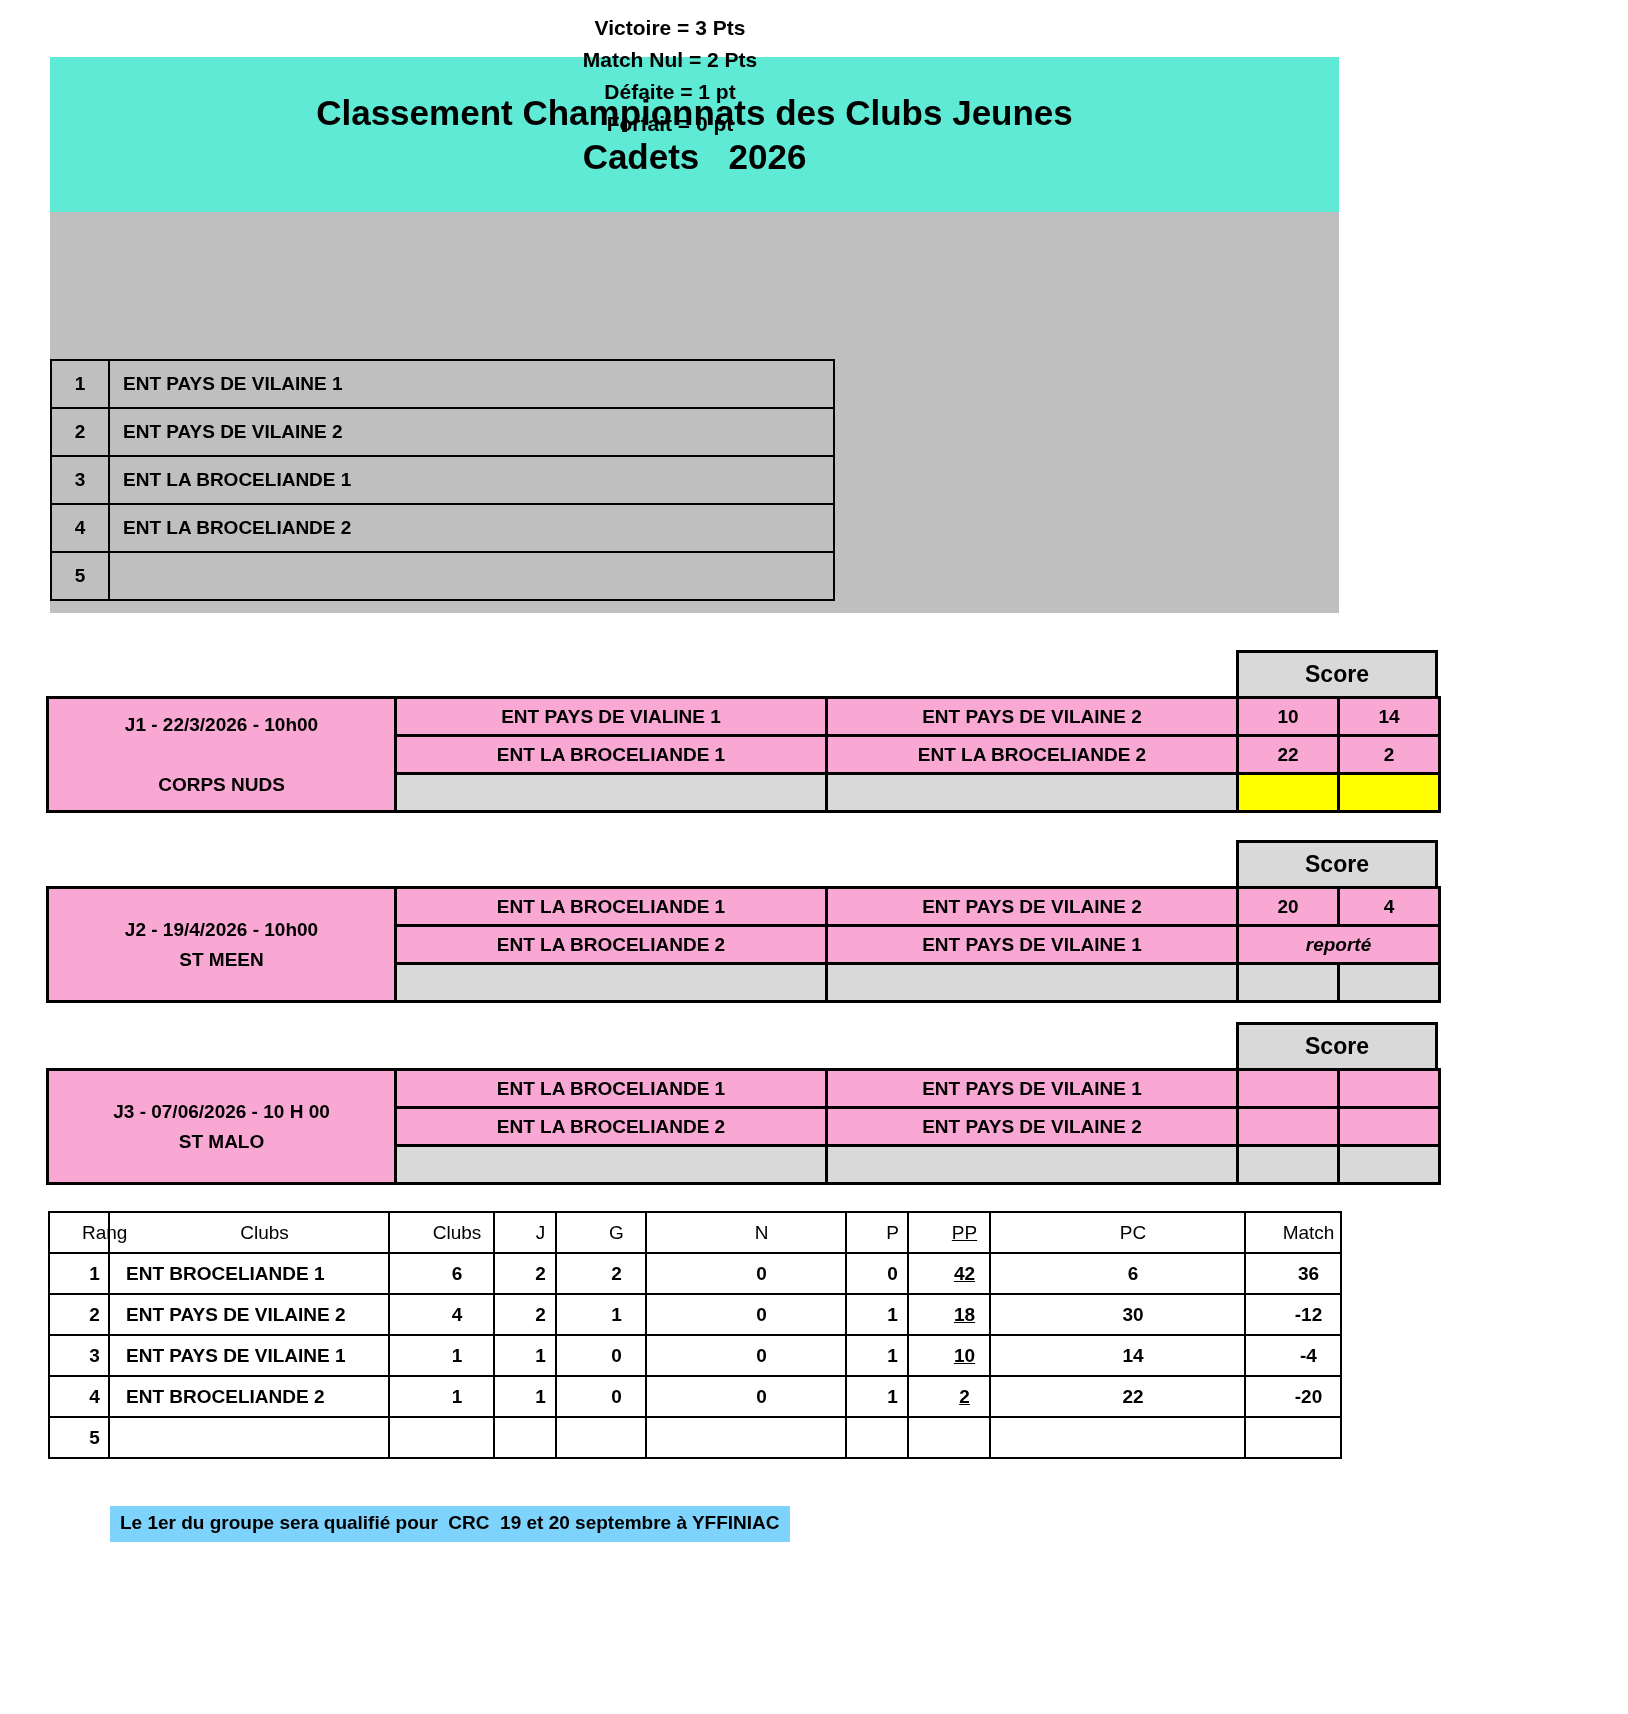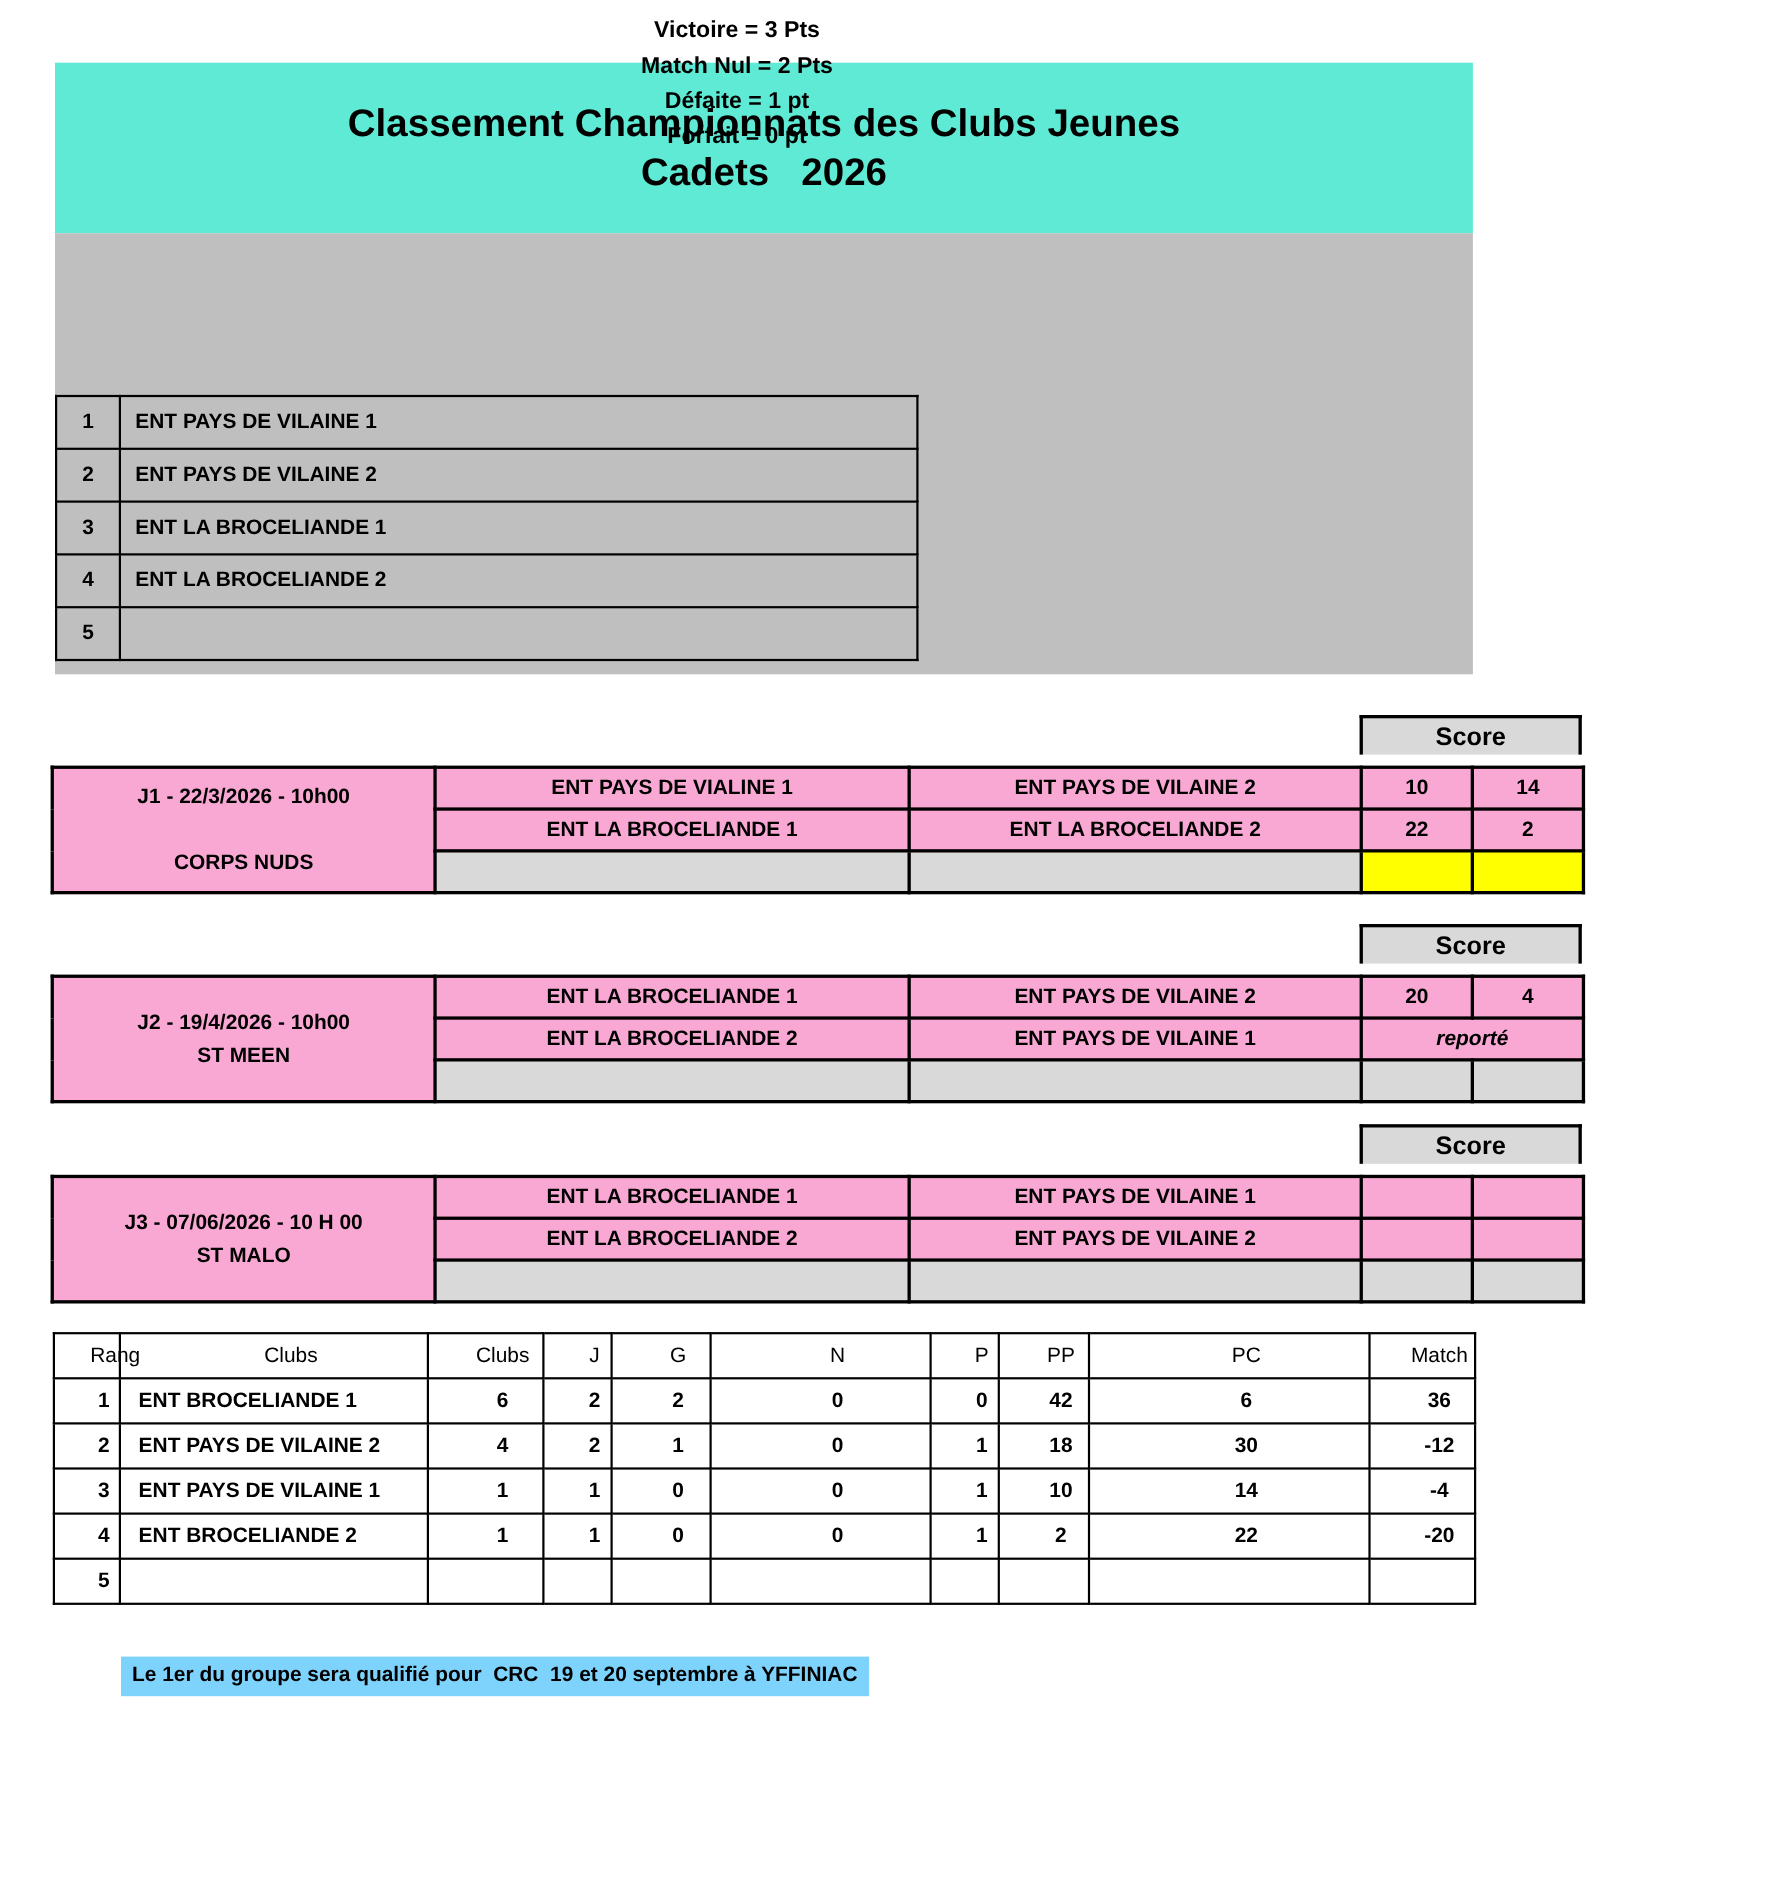--- a/index.html
+++ b/index.html
@@ -91,21 +91,21 @@
   
   .matchday {
     position: absolute;
     left: 46px;
     width: 1392px;
   }
   .score-header {
     position: absolute;
     right: 0;
     width: 202px;
-    height: 36px;
+    height: 46px;
     border: 3px solid #000000;
     border-bottom: none;
     background: #d9d9d9;
     box-sizing: border-box;
     display: flex;
     align-items: center;
     justify-content: center;
     font-size: 23px;
     font-weight: bold;
   }
@@ -165,21 +165,21 @@
     font-weight: normal;
     font-size: 19px;
   }
   .st-rang  { width: 60px; }
   .st-clubs { width: 280px; }
   .st-points{ width: 105px; }
   .st-j     { width: 62px; }
   .st-g     { width: 90px; }
   .st-n     { width: 200px; }
   .st-p     { width: 62px; }
-  .st-pp    { width: 82px; }
+  .st-pp    { width: 82px; text-decoration: underline; }
   .st-pc    { width: 255px; }
   .st-diff  { width: 96px; }
   .standings tbody td.st-clubs {
     text-align: left;
     padding-left: 16px;
   }
 
   
   .footnote {
     position: absolute;

